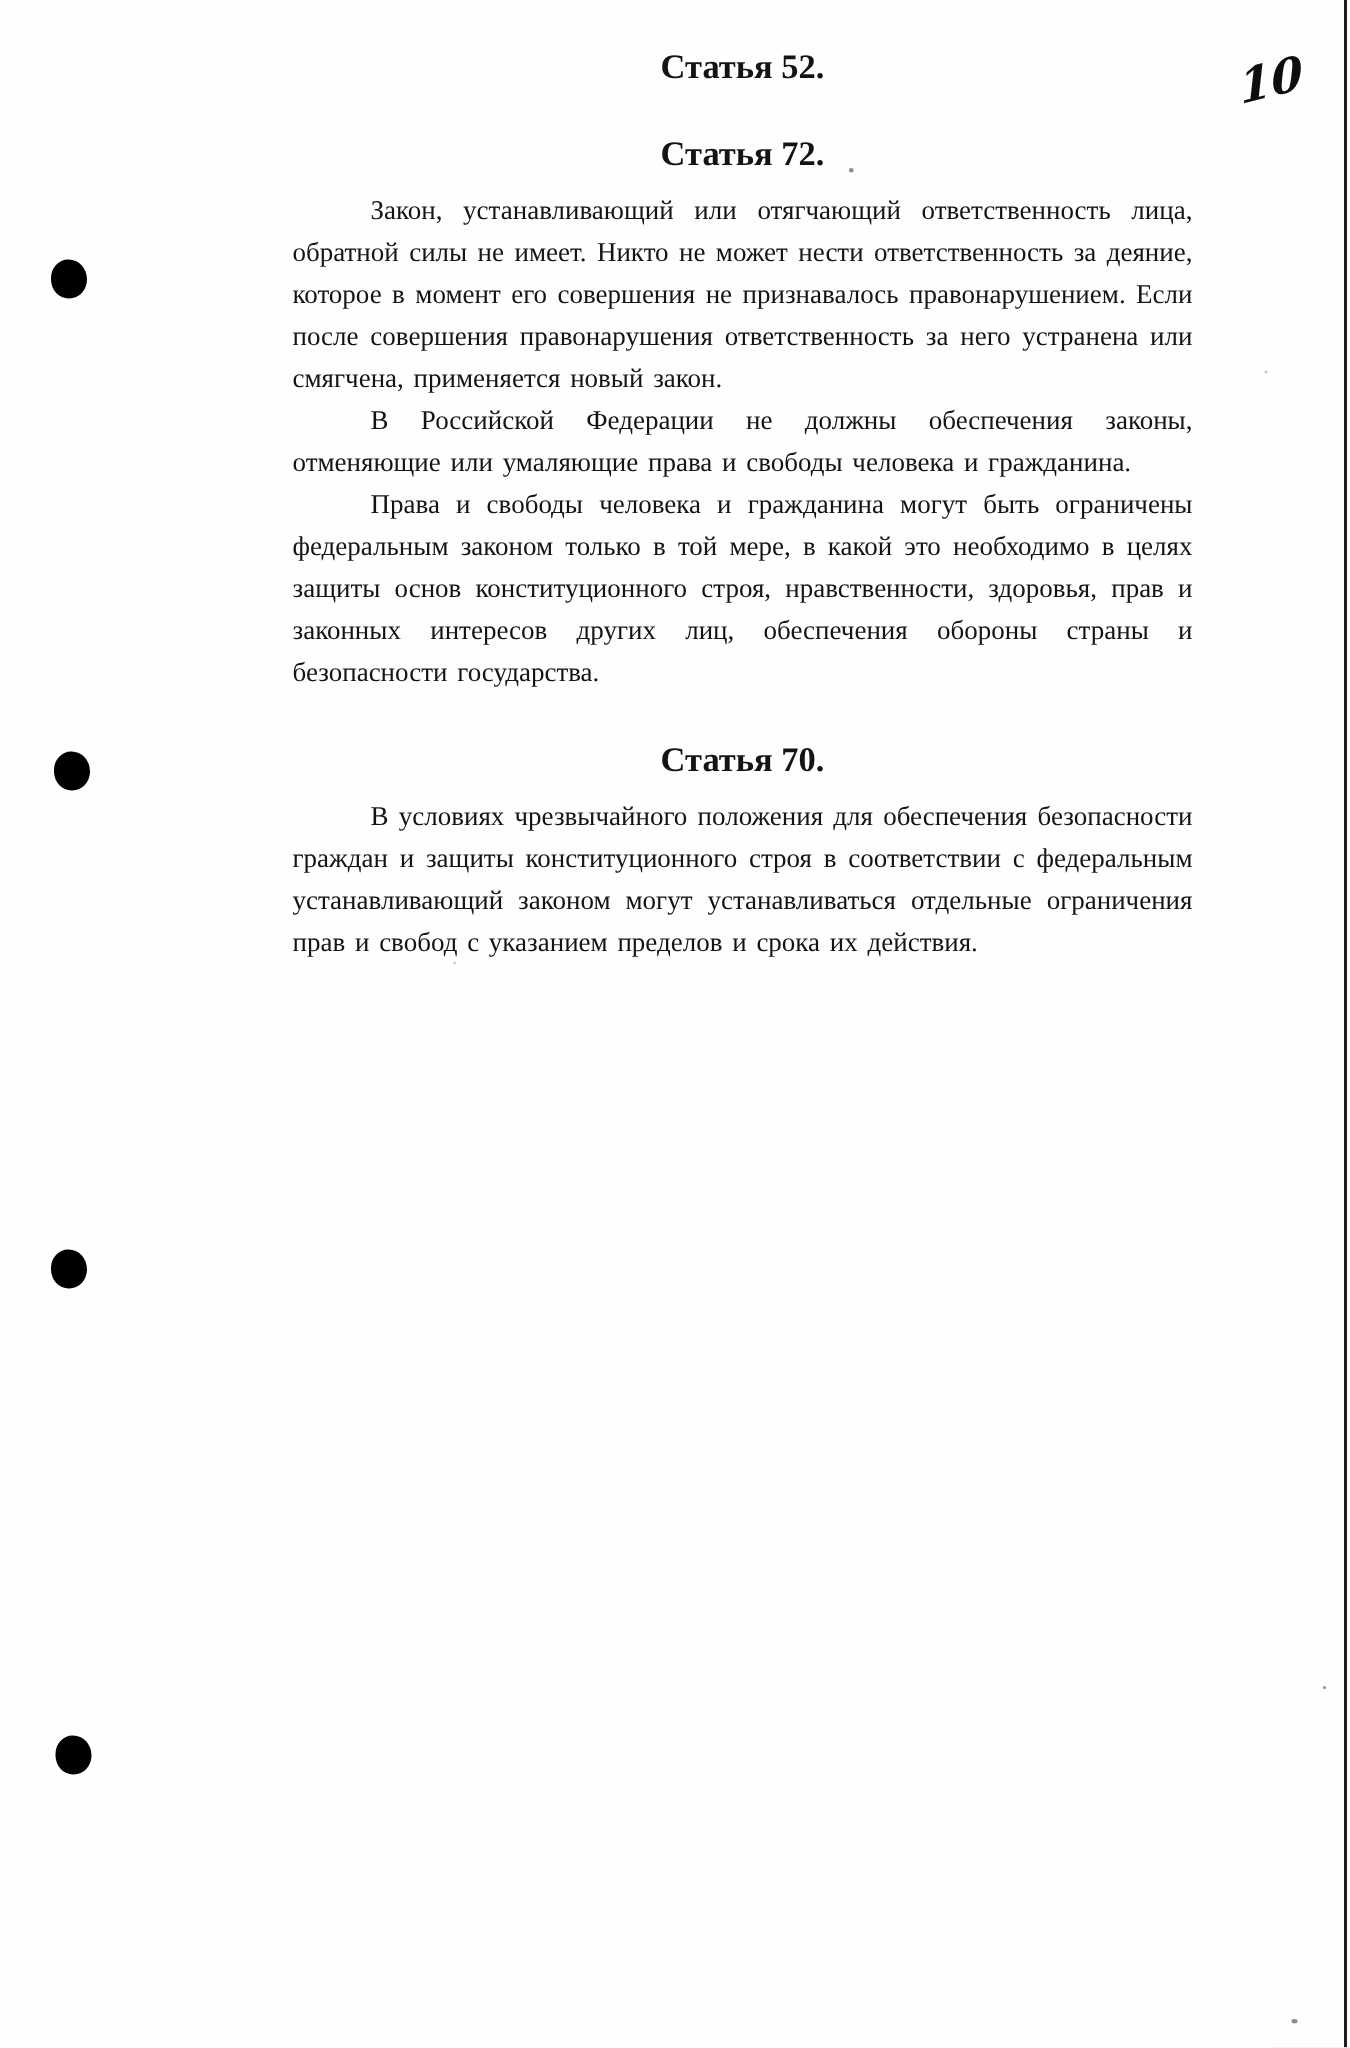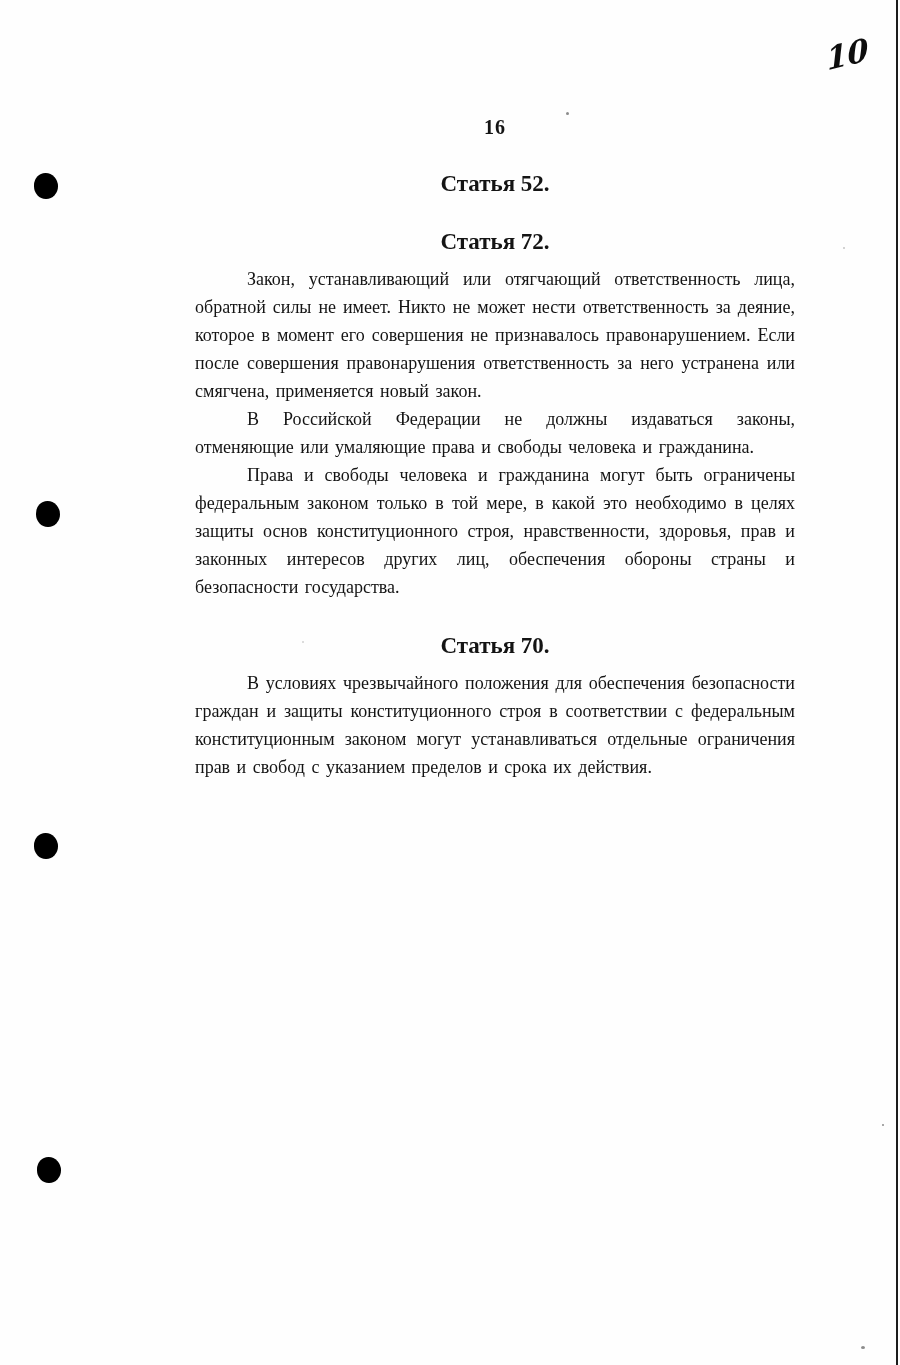--- a/index.html
+++ b/index.html
@@ -103,44 +103,43 @@
   <div class="handwritten">10</div>
 
   <div class="edge-line"></div>
   <div class="speck s1"></div>
   <div class="speck s2"></div>
   <div class="speck s3"></div>
   <div class="speck s4"></div>
   <div class="speck s5"></div>
 
   <div class="content">
-    <div class="page-number">16</div>
 
     <div>
   <section class="article">
     <h2 class="article-title">Статья 52.</h2>
   </section>
 
 
   <section class="article">
     <h2 class="article-title">Статья 72.</h2>
     <div>
             <p class="para">Закон, устанавливающий или отягчающий ответственность лица, обратной силы не имеет. Никто не может нести ответственность за деяние, которое в момент его совершения не признавалось правонарушением. Если после совершения правонарушения ответственность за него устранена или смягчена, применяется новый закон.</p>
           </div>
   </section>
 
   <section class="article">
     <div>
-            <p class="para">В Российской Федерации не должны издаваться законы, отменяющие или умаляющие права и свободы человека и гражданина.</p>
+            <p class="para">В Российской Федерации не должны обеспечения законы, отменяющие или умаляющие права и свободы человека и гражданина.</p>
             <p class="para">Права и свободы человека и гражданина могут быть ограничены федеральным законом только в той мере, в какой это необходимо в целях защиты основ конституционного строя, нравственности, здоровья, прав и законных интересов других лиц, обеспечения обороны страны и безопасности государства.</p>
           </div>
   </section>
 
   <section class="article">
     <h2 class="article-title">Статья 70.</h2>
     <div>
-            <p class="para">В условиях чрезвычайного положения для обеспечения безопасности граждан и защиты конституционного строя в соответствии с федеральным конституционным законом могут устанавливаться отдельные ограничения прав и свобод с указанием пределов и срока их действия.</p>
+            <p class="para">В условиях чрезвычайного положения для обеспечения безопасности граждан и защиты конституционного строя в соответствии с федеральным устанавливающий законом могут устанавливаться отдельные ограничения прав и свобод с указанием пределов и срока их действия.</p>
           </div>
   </section>
 </div>
   </div>
 
 </div>
 
 </body></html>

